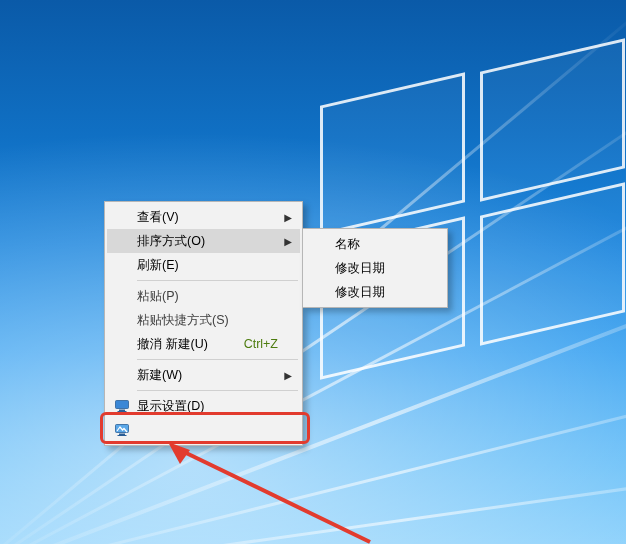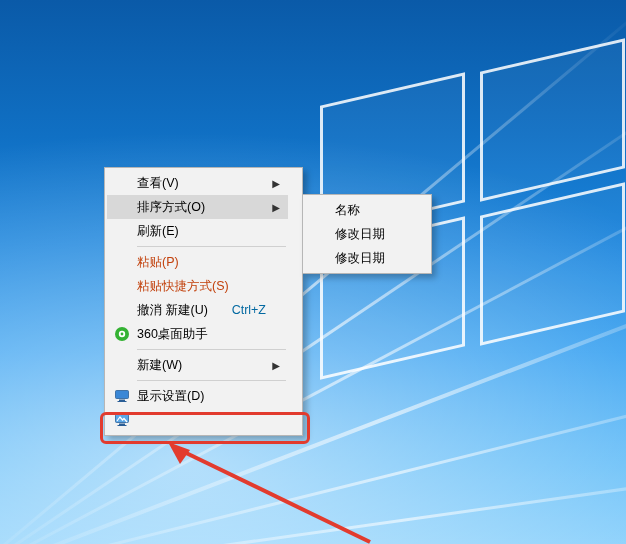--- a/index.html
+++ b/index.html
@@ -14,31 +14,31 @@
   .ray { position:absolute; background: linear-gradient(to right, rgba(255,255,255,0) 0%, rgba(255,255,255,0.6) 50%, rgba(255,255,255,0) 100%); transform-origin: bottom left; }
   .win-logo { position:absolute; top:55px; left:320px; width:400px; height:300px; }
   .pane { position:absolute; border:3px solid rgba(255,255,255,0.85); background:rgba(255,255,255,0.04); }
   .p1 { width:145px; height:130px; left:0;   top:34px;  transform:skewY(-13deg); }
   .p2 { width:145px; height:130px; left:160; top:0;     transform:skewY(-13deg); left:160px; }
   .p3 { width:145px; height:130px; left:0;   top:178px; transform:skewY(-13deg); }
   .p4 { width:145px; height:130px; left:160px; top:144px; transform:skewY(-13deg); }
 
   .ctx {
     position:absolute; background:#f2f2f2; border:1px solid #b6b6b6; box-shadow:4px 4px 6px rgba(0,0,0,0.25);
-    padding:3px 14px 3px 2px; font-size:12.5px; color:#000;
+    padding:3px 2px 3px 2px; font-size:12.5px; color:#000;margin-top:34px;
   }
   .ctx-main { left:104px; top:167px; width:199px; }
-  .ctx-sub  { left:302px; top:194px; width:130px; }
+  .ctx-sub  { left:302px; top:194px; width:146px; }
   .item {
     display:flex; align-items:center; height:24px; padding:0 22px 0 30px; position:relative; white-space:nowrap;
   }
   .item.hover { background:#d8d8d8;align-items:center; }
-  .item.disabled { color:#c2410c; }
+  .item.disabled { color:#404040; }
   .item .label { flex:1; }
-  .item .shortcut { color:#0369a1; margin-left:12px; }
+  .item .shortcut { color:#4d7c0f; margin-left:12px; }
   .item .arrow { position:absolute; right:8px; font-size:10px; color:#333; }
   .sep { height:1px; background:#d0d0d0; margin:3px 2px 3px 30px; }
   .icon-slot { position:absolute; left:7px; top:50%; transform:translateY(-50%); width:16px; height:16px; display:flex; align-items:center; justify-content:center; }
   .icon-slot svg { width:16px; height:16px; display:block; }
 
   .highlight-box {
     position:absolute; border:3px solid #e23b2e; border-radius:6px;
     left:100px; top:412px; width:210px; height:32px;
   }
   .arrow-annot { position:absolute; left:160px; top:442px; width:220px; height:110px; }
@@ -81,30 +81,20 @@
     <div class="item disabled">
       <span class="label">粘贴(P)</span>
     </div>
     <div class="item disabled">
       <span class="label">粘贴快捷方式(S)</span>
     </div>
     <div class="item">
       <span class="label">撤消 新建(U)</span>
       <span class="shortcut">Ctrl+Z</span>
     </div>
-    <div class="item">
-      <span class="icon-slot">
-        <svg viewBox="0 0 16 16">
-            <circle cx="8" cy="8" r="7" fill="#34b233"></circle>
-            <circle cx="8" cy="8" r="3.2" fill="#fff"></circle>
-            <circle cx="8" cy="8" r="1.4" fill="#34b233"></circle>
-          </svg>
-      </span>
-      <span class="label">360桌面助手</span>
-    </div>
     <div class="sep"></div>
     <div class="item">
       <span class="label">新建(W)</span>
       <span class="arrow">▶</span>
     </div>
     <div class="sep"></div>
     <div class="item">
       <span class="icon-slot">
         <svg viewBox="0 0 16 16">
             <rect x="1.5" y="2.5" width="13" height="8" rx="1" fill="#3a87d6" stroke="#2a5e96" stroke-width="0.8"></rect>

